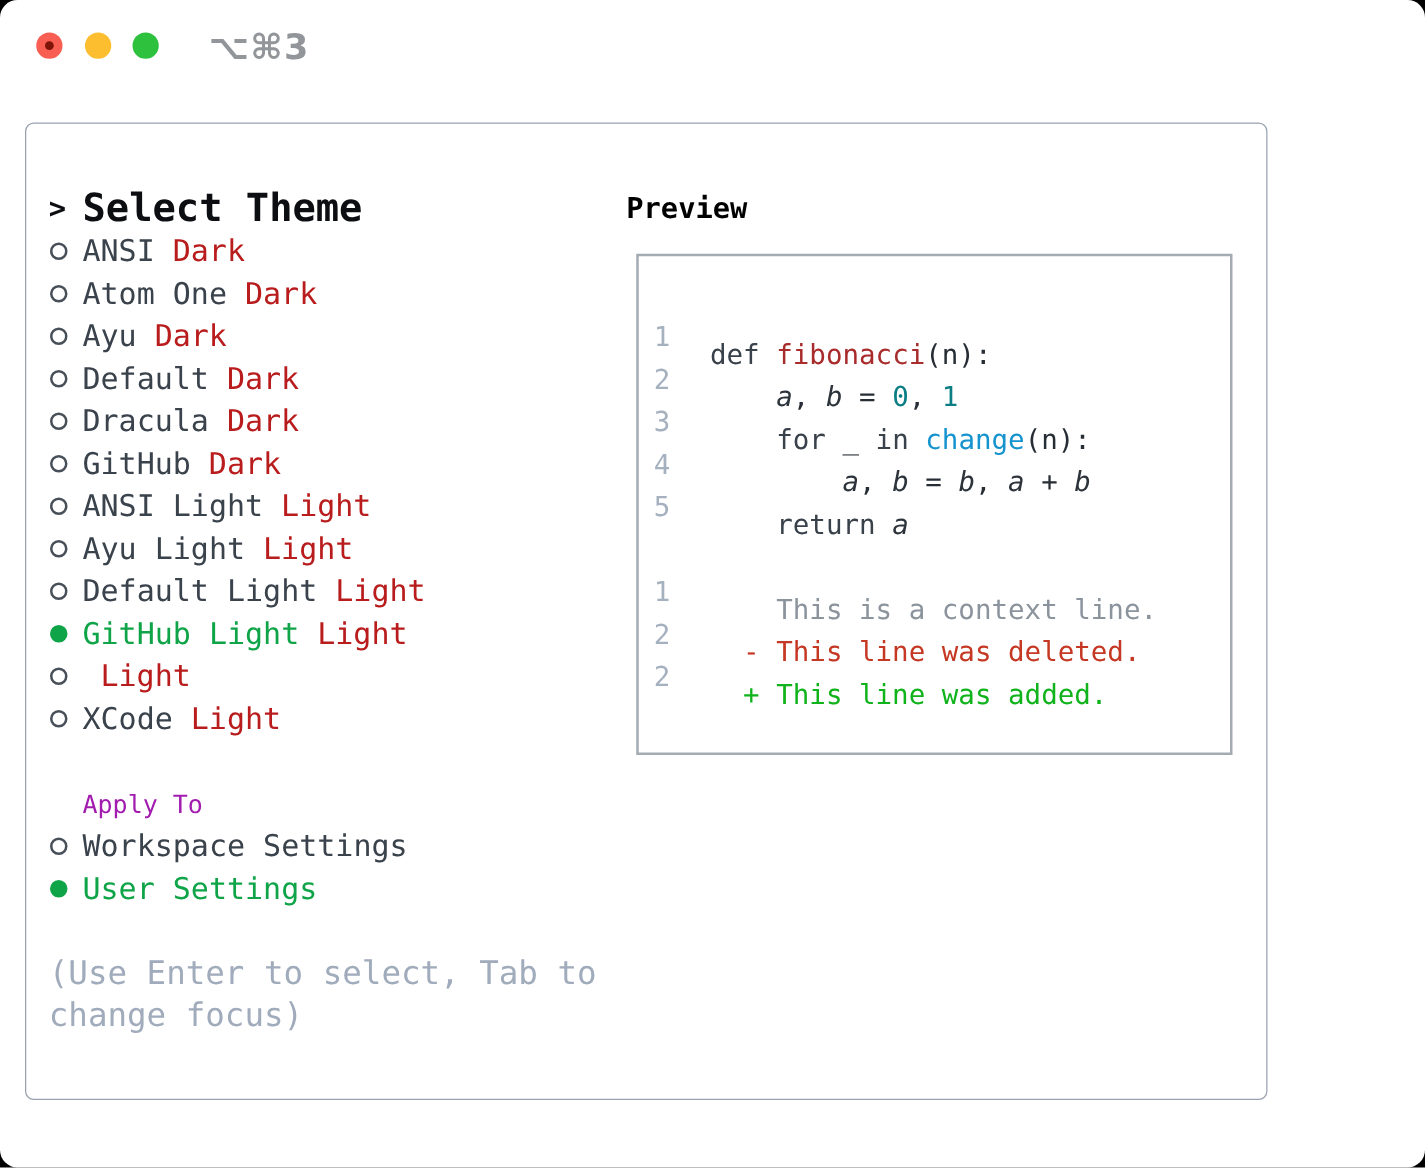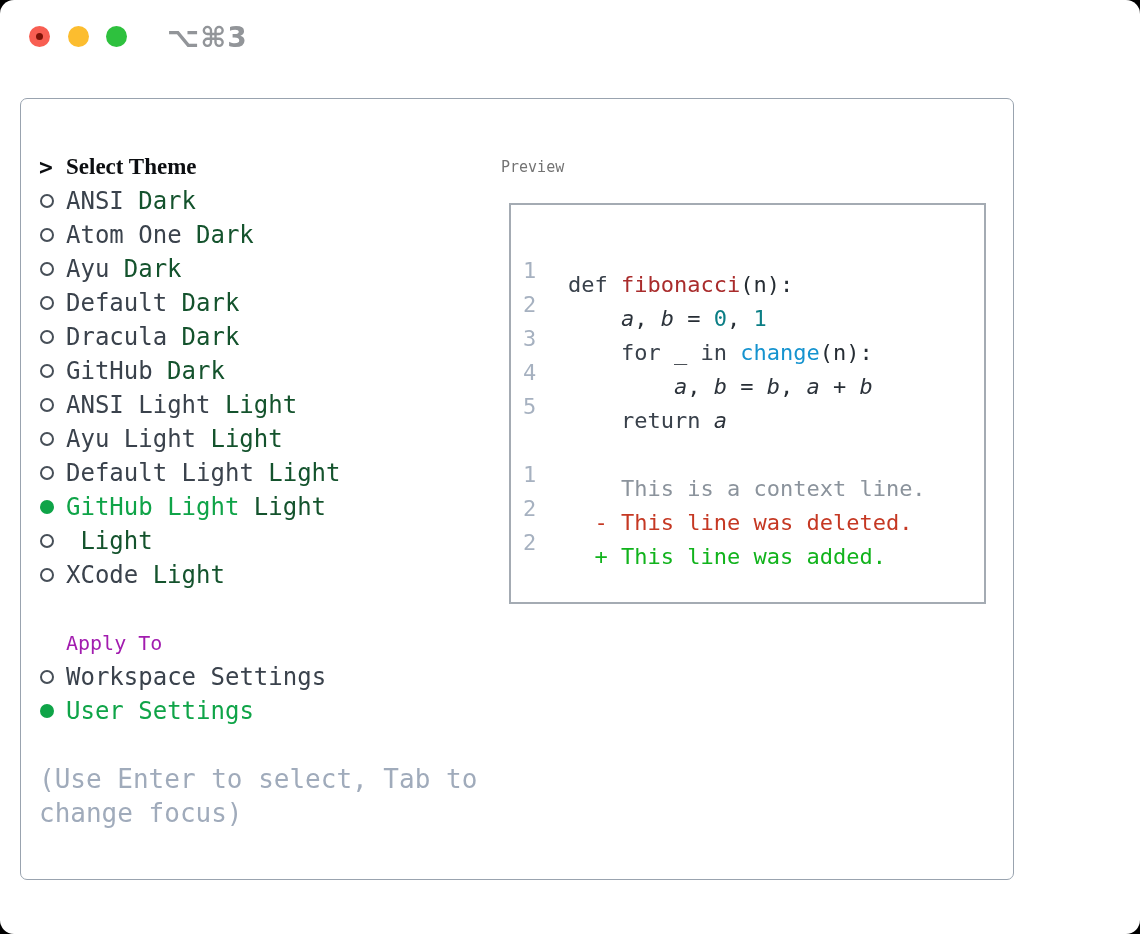--- a/index.html
+++ b/index.html
@@ -42,41 +42,41 @@
     box-sizing:border-box;
   }
   
   .left-col { position:absolute; left:18px; top:51px; }
   .row {
     display:flex; align-items:center;
     height:34px; font-size:24px; color:#3a424c;
   }
   .gutter { flex:0 0 27px; width:27px; display:flex; align-items:center; }
   .prefix-glyph { font-weight:bold; color:#0c0e11; font-size:23px; }
-  .hdr-label { font-weight:bold; color:#0c0e11; font-size:23px;font-family:Liberation Serif, serif; }
+  .hdr-label { font-weight:bold; color:#0c0e11; font-size:31px; }
   .subhdr-label { color:#a21caf; font-size:20px; }
   .bullet {
     width:14px; height:14px; box-sizing:border-box;
     border:2px solid #474f58; border-radius:50%;
     margin-left:1px;
   }
   .selected .bullet { background:#0fa448; border-color:#0fa448; }
   .name  { white-space:pre; }
   .selected .name, .selected .opt-label { color:#0fa448; }
-  .variant { color:#14532d; margin-left:0.6em; white-space:pre; }
+  .variant { color:#b91c1c; margin-left:0.6em; white-space:pre; }
   .spacer { height:34px; }
   .help {
     font-size:26px; line-height:34px;
     color:#a0abbb; white-space:pre-line;
   }
   
   .right-col { position:absolute; left:480px; top:51px; }
   .preview-title {
     height:34px; line-height:34px;
-    font-weight:normal; font-size:15px; color:#737373;
+    font-weight:bold; font-size:23px; color:#000000;
   }
   .preview-box {
     margin-top:19px; margin-left:8px;
     width:477px; height:401px;
     border:2px solid #a4abb3;
     box-sizing:border-box;
     padding:48px 10px 0 12px;
     background:#ffffff;
   }
   .code-row { display:flex; align-items:center; height:34px; font-size:22px; }

